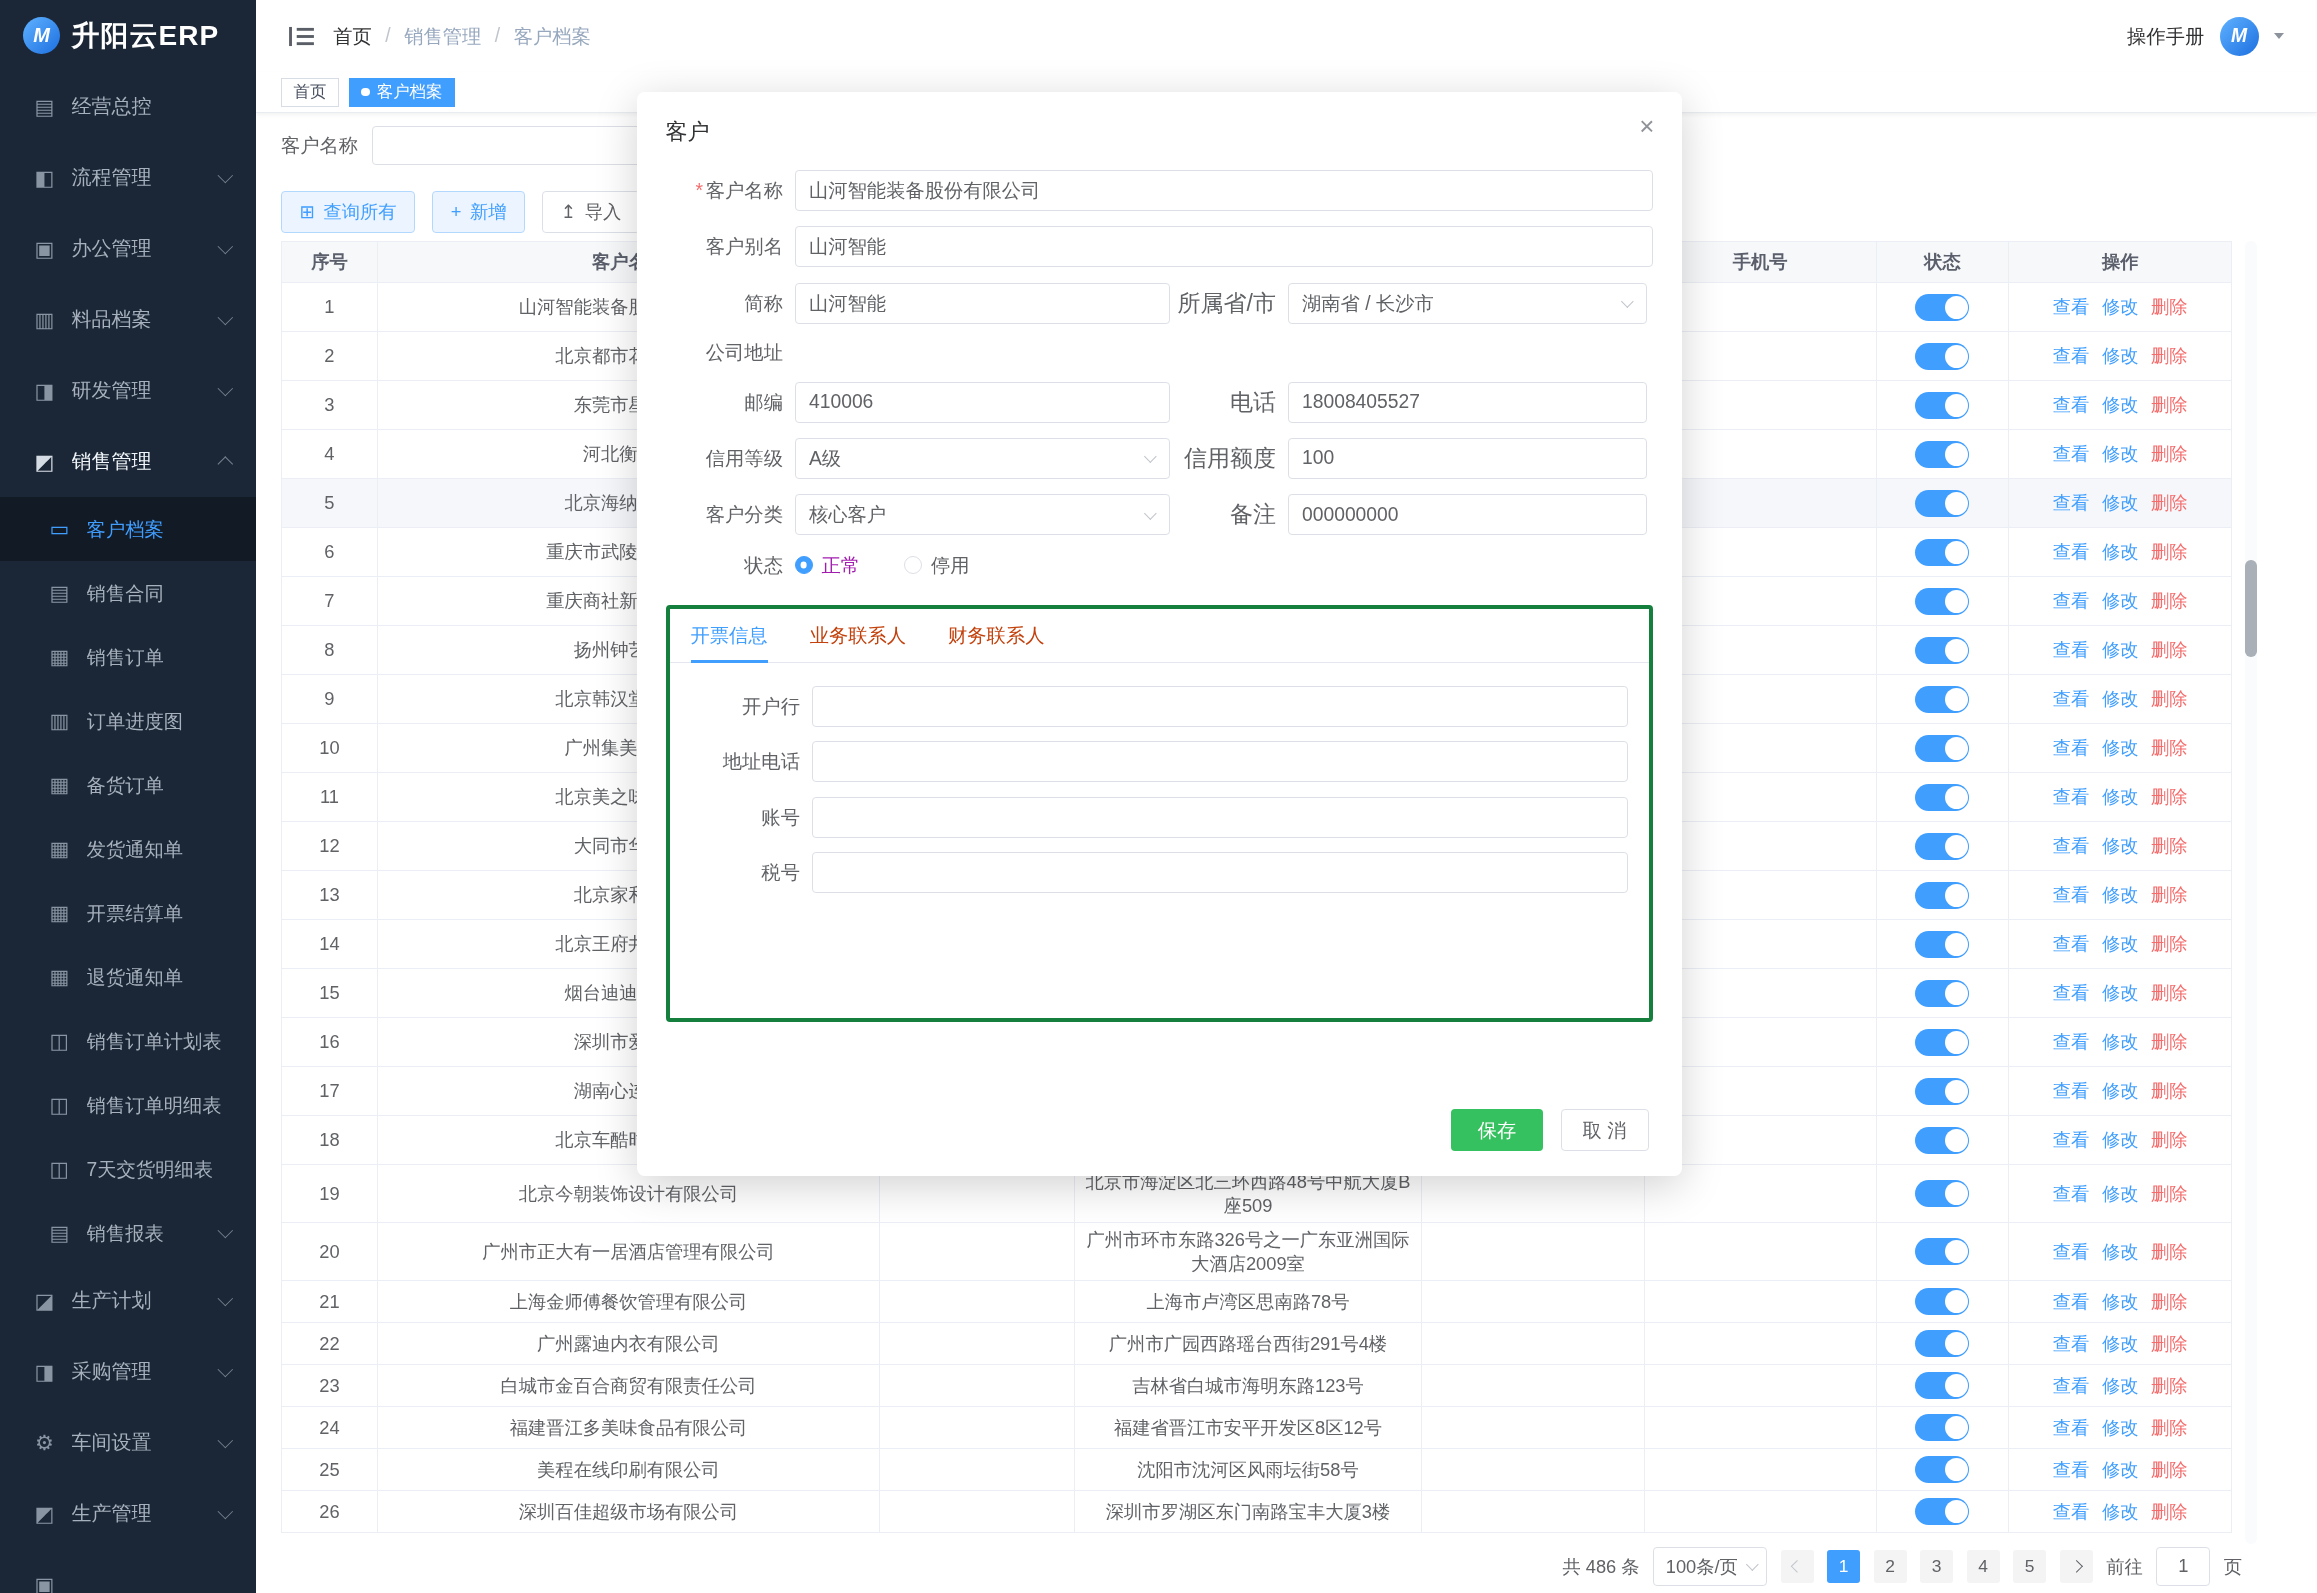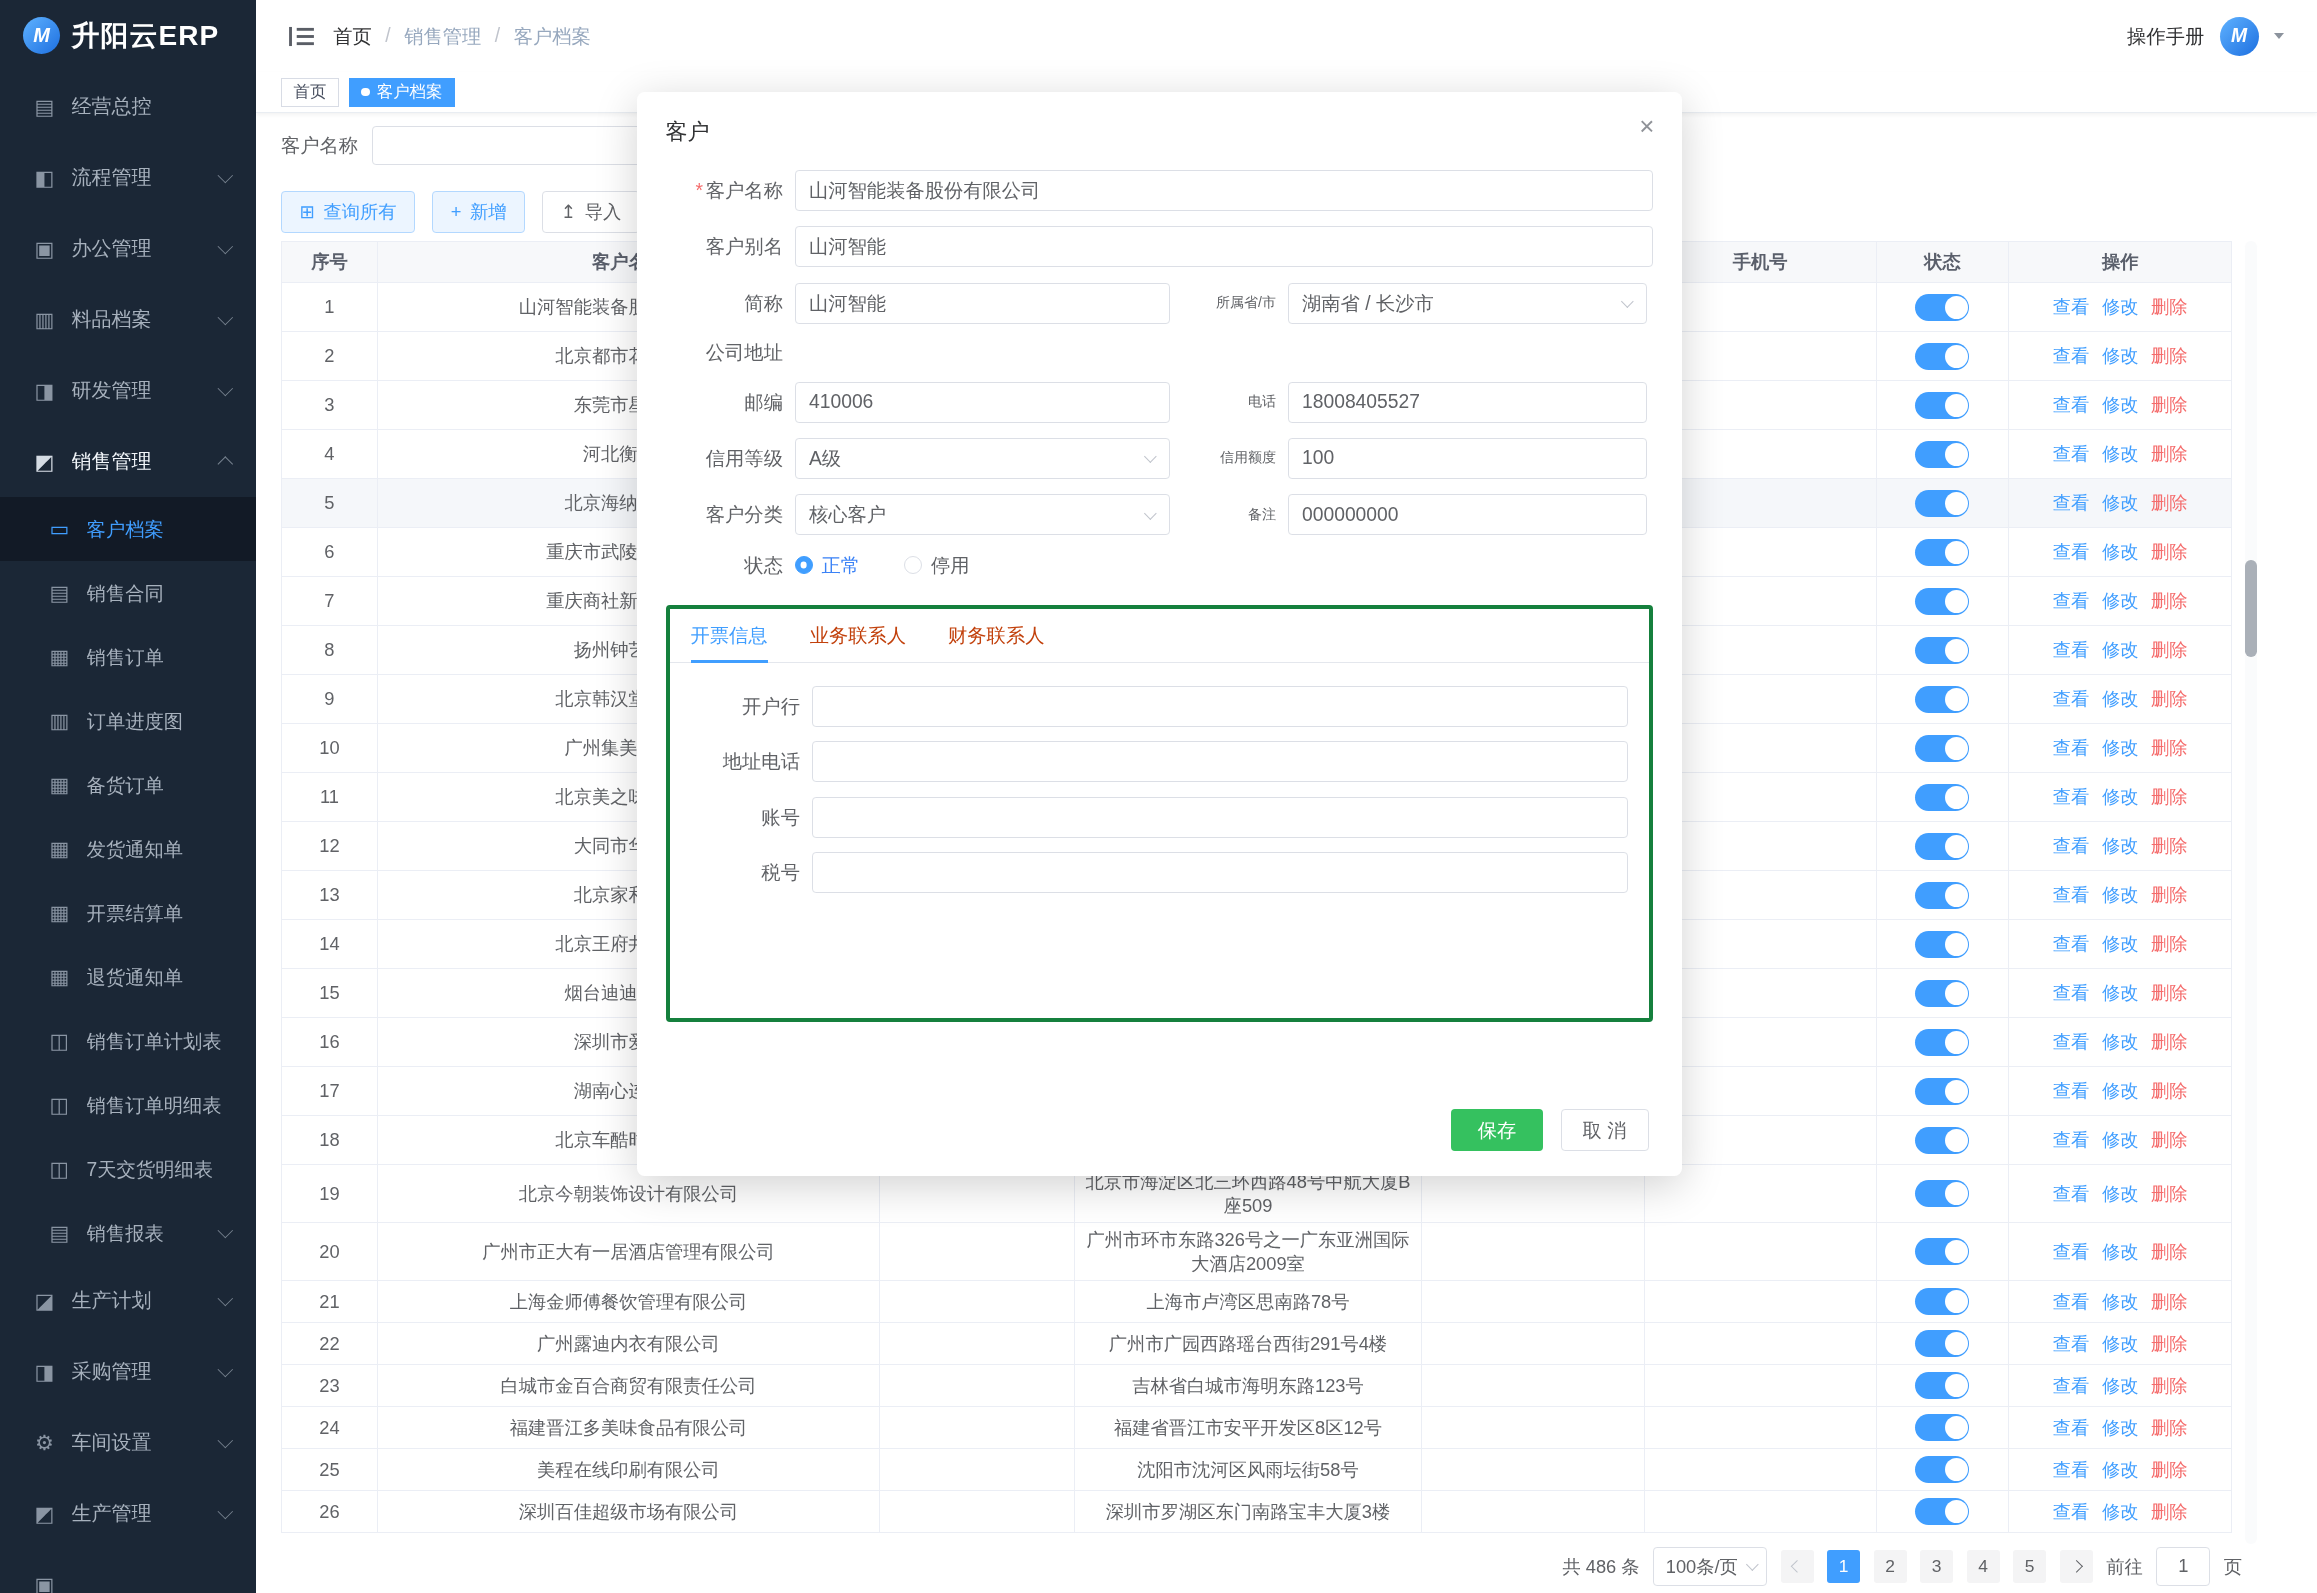--- a/index.html
+++ b/index.html
@@ -97,36 +97,36 @@
   .vthumb { position: absolute; top: 319px; left: 0; width: 11.6px; height: 97px; background: #aab0b8; border-radius: 5.8px; cursor: grab; }
 
   
   .dialog { position: absolute; top: 92px; left: 50%; margin-left: -522px; width: 1045px; height: 1084px;
     background: #fff; border-radius: 7.7px; box-shadow: 0 9.7px 43px rgba(0,0,0,0.18); z-index: 20; padding: 25px 29px; }
   .dlg-close { position: absolute; top: 21px; right: 27px; font-size: 26px; color: #909399; cursor: pointer; line-height: 1; }
   .dlg-title { font-size: 22px; color: #303133; }
   .dlg-form { margin-top: 23px; display: flex; flex-direction: column; gap: 15.4px; }
   .frow { display: flex; align-items: center; }
   .flabel { width: 129px; flex-shrink: 0; text-align: right; padding-right: 11.6px; font-size: 19.3px; color: #606266; }
-  .flabel2 { width: 118px; flex-shrink: 0; text-align: right; padding-right: 11.6px; font-size: 14px; color: #606266; }
+  .flabel2 { width: 118px; flex-shrink: 0; text-align: right; padding-right: 11.6px; font-size: 23px; color: #606266; }
   .req { color: #f56c6c; margin-right: 2.9px; }
   .finput { height: 41px; border: 1px solid #dcdfe6; border-radius: 3.9px; padding: 0 13.5px; font-size: 19.3px;
     color: #606266; outline: none; background: #fff; font-family: inherit; }
   .w-full { width: 861px; }
   .w-half { width: 375px; }
   .w-half2 { width: 359px; }
   .sel { display: flex; align-items: center; justify-content: space-between; cursor: pointer; }
   .radio-group { display: flex; align-items: center; gap: 44px; height: 29px; }
   .radio { display: flex; align-items: center; gap: 8.7px; font-size: 19.3px; cursor: pointer; }
   .rdot { width: 18.3px; height: 18.3px; border-radius: 50%; border: 1px solid #dcdfe6; background: #fff; position: relative; flex-shrink: 0; }
   .radio.checked .rdot { background: #409eff; border-color: #409eff; }
   .radio.checked .rdot::after { content: ""; position: absolute; left: 50%; top: 50%; transform: translate(-50%,-50%);
     width: 6.8px; height: 6.8px; border-radius: 50%; background: #fff; }
   .radio .rlabel { color: #606266; }
-  .radio.checked .rlabel { color: #3b82f6; }
+  .radio.checked .rlabel { color: #a21caf; }
   .tabcard { margin-top: 25px; border: 4px solid #15803d; border-radius: 3.9px; height: 417px; overflow: hidden; }
   .tabs { display: flex; padding: 0 21px; height: 54px; border-bottom: 1px solid #e4e7ed; }
   .tab { display: flex; align-items: center; margin-right: 42px; font-size: 19.3px; color: #c2410c; cursor: pointer; position: relative; }
   .tab.active { color: #409eff; }
   .tab.active::after { content: ""; position: absolute; left: 0; right: 0; bottom: -1px; height: 2.9px; background: #409eff; }
   .tabbody { padding-top: 23px; display: flex; flex-direction: column; gap: 14.5px; }
   .flabel-card { width: 142px; }
   .w-card { width: 816px; }
   .dlg-footer { position: absolute; right: 33px; bottom: 25px; display: flex; gap: 17.4px; }
   .btn-save { height: 42px; padding: 0 27px; border: none; border-radius: 3.9px; background: #35c15f; color: #fff;

